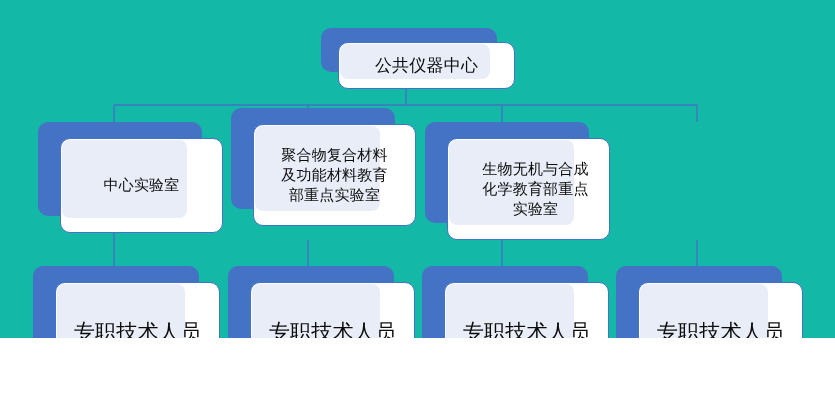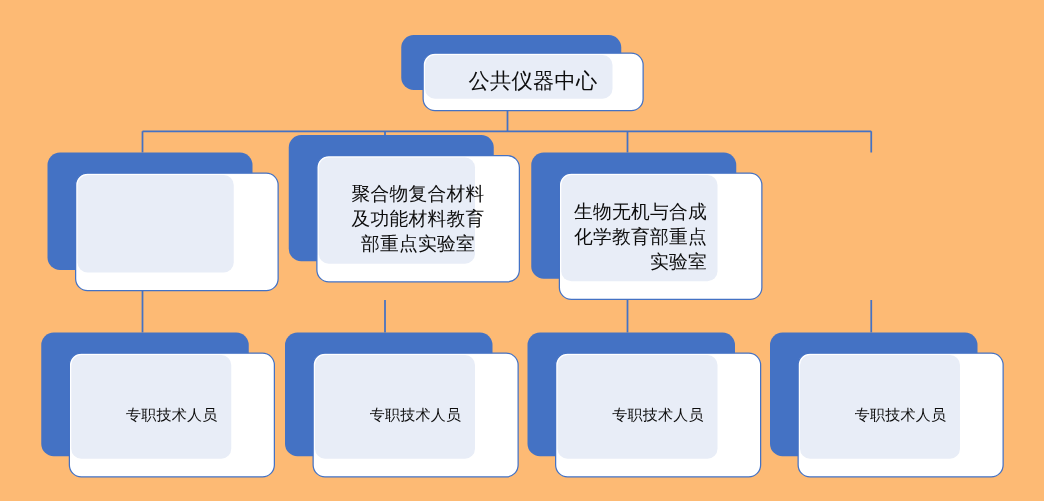--- a/index.html
+++ b/index.html
@@ -6,22 +6,22 @@
     margin: 0;
     padding: 0;
     background: #ffffff;
   }
   body {
     font-family: "DejaVu Sans", "Liberation Sans", sans-serif;
   }
   #canvas {
     position: relative;
     width: 835px;
-    height: 401px;
-    background: #fdba74;
+    height: 338px;
+    background: #14b8a6;
     overflow: hidden;
   }
 
   
   #connectors {
     position: absolute;
     left: 0;
     top: 0;
     width: 835px;
     height: 401px;
@@ -65,21 +65,21 @@
     color: #0d0d0d;
     font-size: 15px;
     line-height: 1.35;
     white-space: pre-line;
     letter-spacing: 0.2px;
   }
   .node.root .label {
     font-size: 17px;
   }
   .node.leaf .label {
-    font-size: 12px;
+    font-size: 21px;
   }
 </style>
 </head>
 <body>
 
 <div id="canvas">
 
   <svg id="connectors" viewBox="0 0 835 401" width="835" height="401">
 
     <line x1="406" y1="88" x2="406" y2="105" stroke="#4472C4" stroke-width="1.4"></line>
@@ -101,36 +101,37 @@
     <div class="plate" style="width:176px; height:44px;"></div>
     <div class="card" style="left:17px; top:14px; width:177px; height:47px;"></div>
     <div class="panel" style="left:19px; top:16px; width:150px; height:35px;"></div>
     <div class="label" style="left:17px; top:14px; width:177px; height:47px;">公共仪器中心</div>
   </div>
 
   <div class="node" style="left:38px; top:122px; width:185px; height:115px;">
     <div class="plate" style="width:164px; height:94px;"></div>
     <div class="card" style="left:22px; top:16px; width:163px; height:95px;"></div>
     <div class="panel" style="left:24px; top:18px; width:125px; height:78px;"></div>
+    <div class="label" style="left:22px; top:16px; width:163px; height:95px;">中心实验室</div>
   </div>
 
   <div class="node" style="left:231px; top:108px; width:185px; height:122px;">
     <div class="plate" style="width:164px; height:101px;"></div>
     <div class="card" style="left:22px; top:16px; width:163px; height:102px;"></div>
     <div class="panel" style="left:24px; top:18px; width:125px; height:85px;"></div>
     <div class="label" style="left:22px; top:16px; width:163px; height:102px;">聚合物复合材料
 及功能材料教育
 部重点实验室</div>
   </div>
 
   <div class="node" style="left:425px; top:122px; width:185px; height:122px;">
     <div class="plate" style="width:164px; height:101px;"></div>
     <div class="card" style="left:22px; top:16px; width:163px; height:102px;"></div>
     <div class="panel" style="left:24px; top:18px; width:125px; height:85px;"></div>
-    <div class="label" style="left:6px; top:16px; width:163px; height:102px;text-align:right;">生物无机与合成
+    <div class="label" style="left:29px; top:16px; width:163px; height:102px;">生物无机与合成
 化学教育部重点
 实验室</div>
   </div>
 
 
   <div class="node leaf" style="left:33px; top:266px; width:190px; height:120px;">
     <div class="plate" style="width:166px; height:99px;"></div>
     <div class="card" style="left:22px; top:16px; width:165px; height:100px;"></div>
     <div class="panel" style="left:24px; top:18px; width:128px; height:83px;"></div>
     <div class="label" style="left:22px; top:16px; width:165px; height:100px;">专职技术人员</div>

